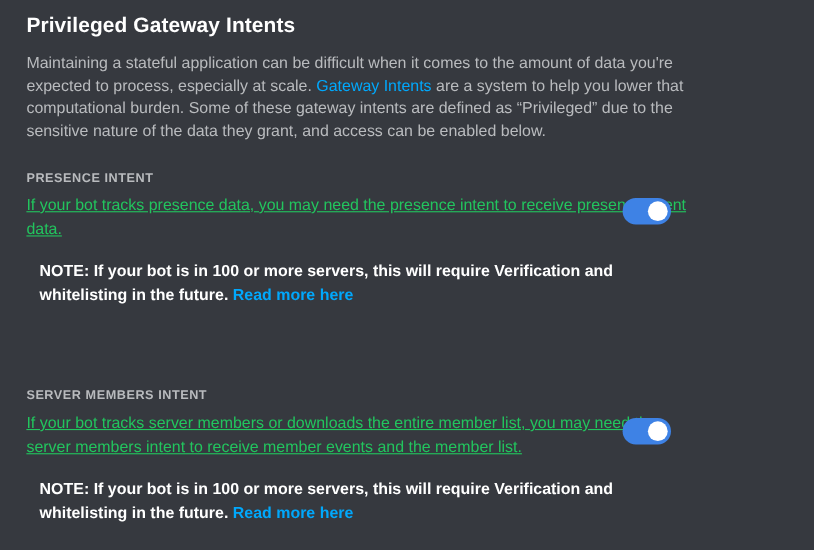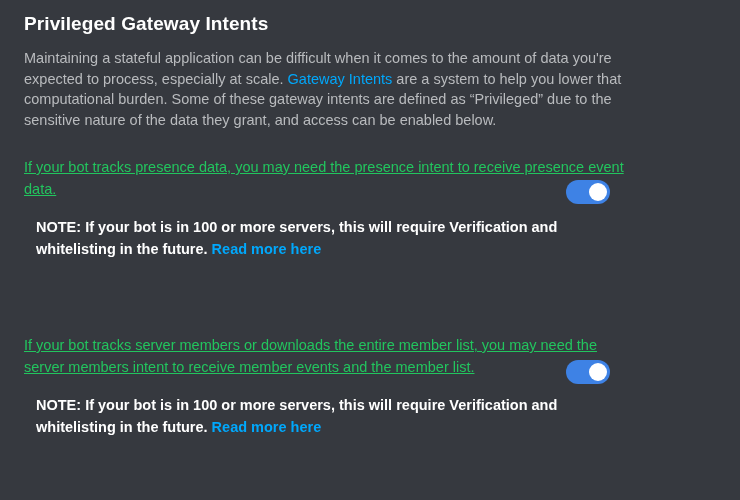--- a/index.html
+++ b/index.html
@@ -101,30 +101,32 @@
 </head>
 <body>
 
 <div class="page">
 
   <h1 class="page-title">Privileged Gateway Intents</h1>
 
   <p class="intro"><span>Maintaining a stateful application can be difficult when it comes to the amount of data you're expected to process, especially at scale. </span><a class="link" href="#">Gateway Intents</a><span> are a system to help you lower that computational burden. Some of these gateway intents are defined as “Privileged” due to the sensitive nature of the data they grant, and access can be enabled below.</span></p>
 
   <div class="section">
+    <div class="section-header">PRESENCE INTENT</div>
     <div class="section-desc">If your bot tracks presence data, you may need the presence intent to receive presence event data.</div>
     <p class="note"><span>NOTE: If your bot is in 100 or more servers, this will require Verification and whitelisting in the future. </span><a class="link" href="#">Read more here</a></p>
     <div class="toggle" id="presence-toggle">
       <div class="knob"></div>
     </div>
   </div>
 
   <div class="spacer"></div>
 
   <div class="section">
+    <div class="section-header">SERVER MEMBERS INTENT</div>
     <div class="section-desc">If your bot tracks server members or downloads the entire member list, you may need the server members intent to receive member events and the member list.</div>
     <p class="note"><span>NOTE: If your bot is in 100 or more servers, this will require Verification and whitelisting in the future. </span><a class="link" href="#">Read more here</a></p>
     <div class="toggle" id="members-toggle">
       <div class="knob"></div>
     </div>
   </div>
 
 </div>
 
 </body></html>

